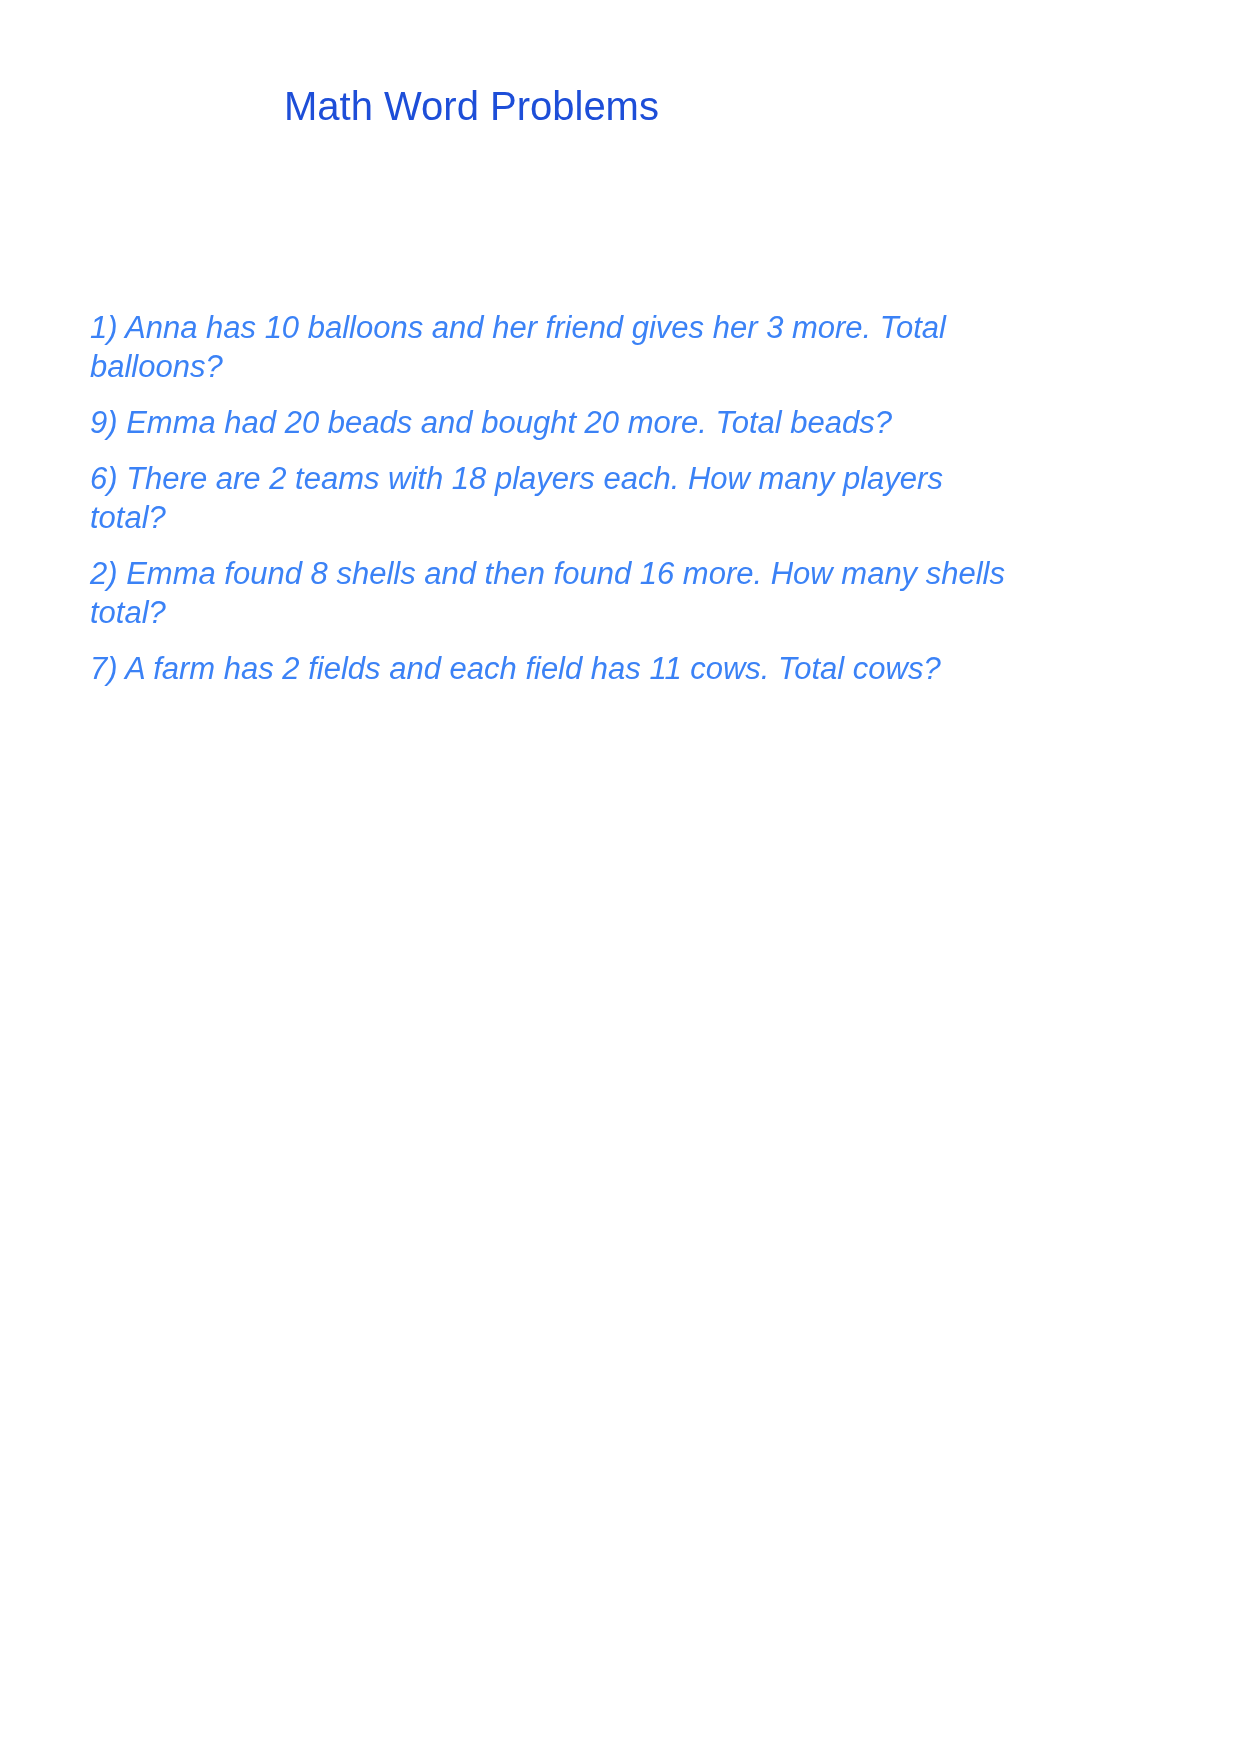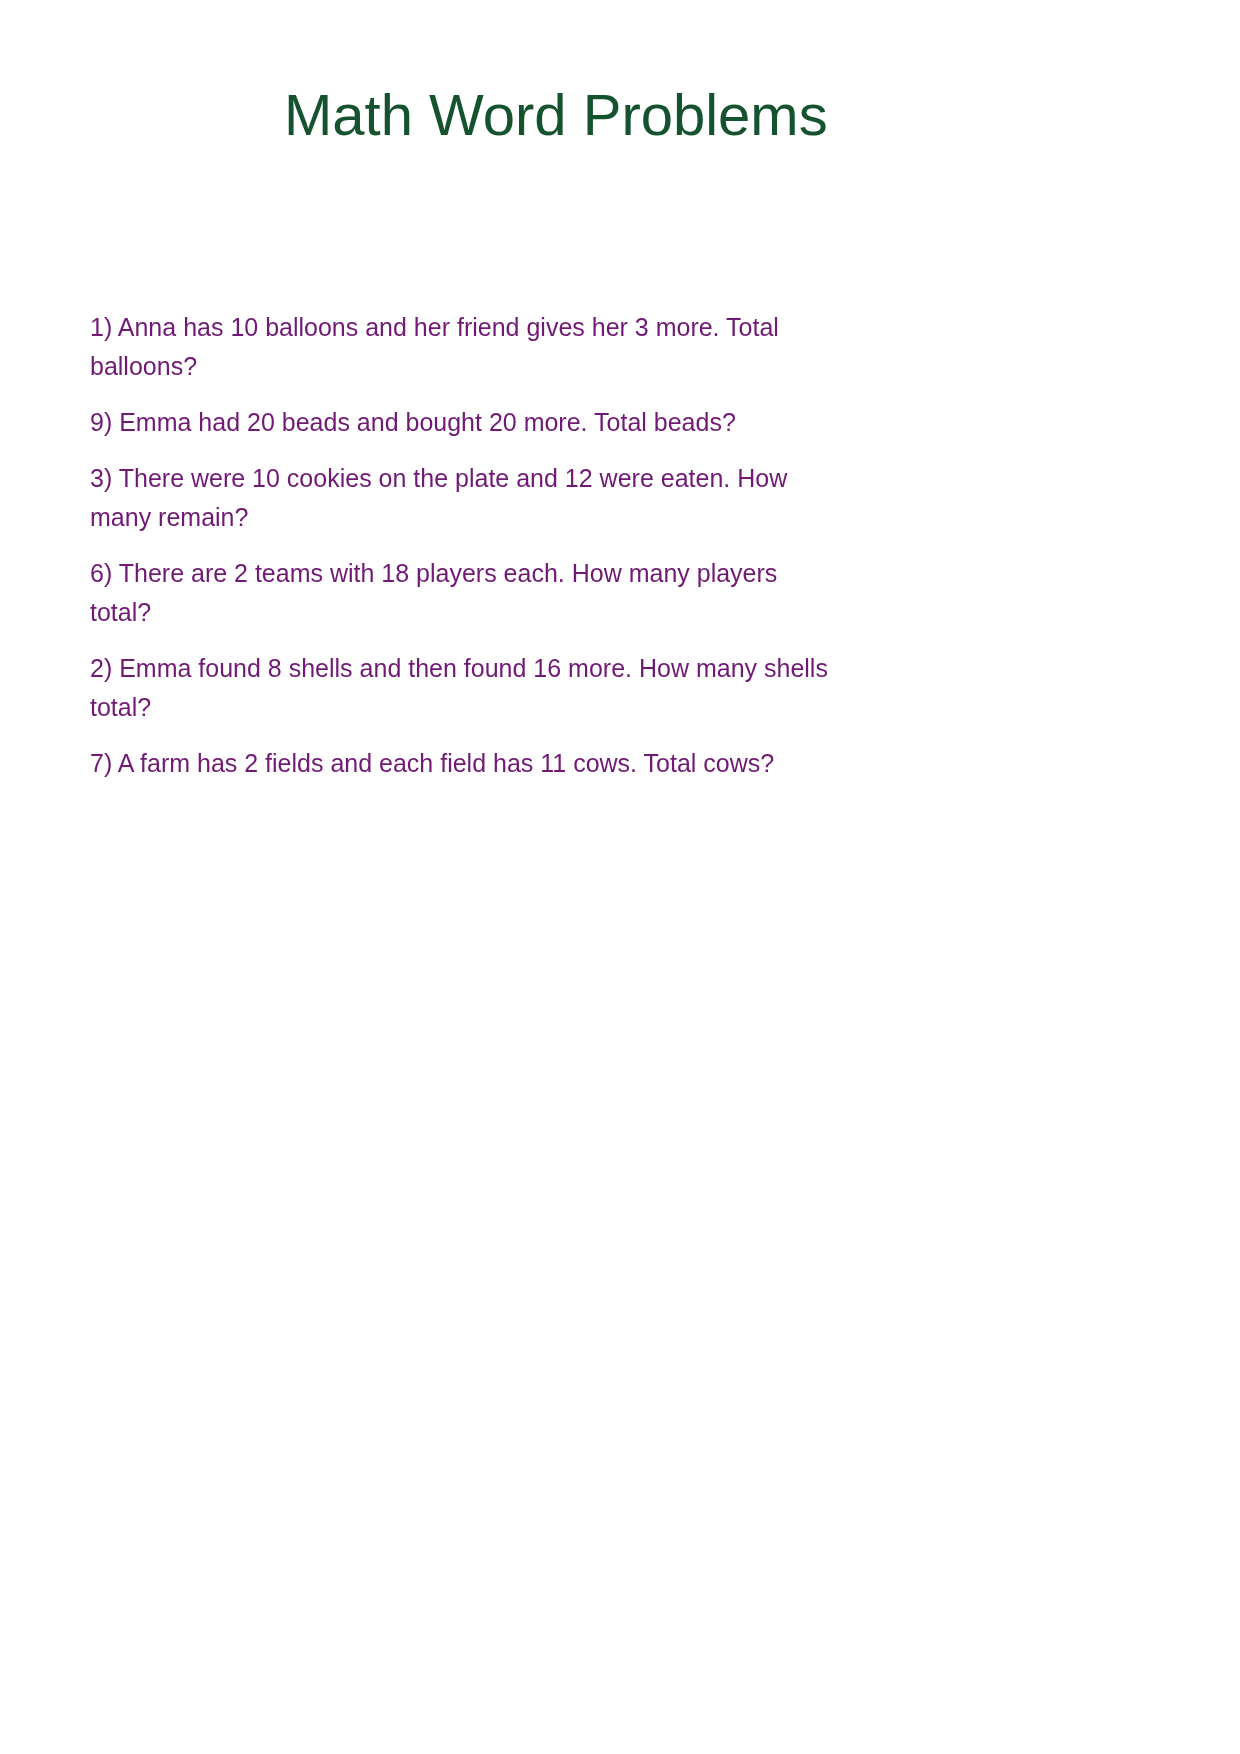--- a/index.html
+++ b/index.html
@@ -13,46 +13,47 @@
     height: 1754px;
     background: #ffffff;
     overflow: hidden;
     font-family: "Liberation Sans", "DejaVu Sans", sans-serif;
     color: #111111;
   }
   .title {
     position: absolute;
     left: 284px;
     top: 86px;
-    font-size: 58px;
+    font-size: 40px;
     line-height: 1;
     letter-spacing: 0;
     white-space: nowrap;
-    color: #14532d;
+    color: #1d4ed8;
   }
   .watermark {
     position: absolute;
     left: 457px;
     top: 160px;
     font-size: 30px;
     line-height: 1.2;
     white-space: nowrap;
     color: #8f8f8f;
   }
   .problems {
     position: absolute;
     left: 90px;
     top: 308px;
     width: 1000px;
   }
   .problem {
-    font-size: 25px;
+    font-size: 31px;
     line-height: 39px;
     margin: 0 0 17px 0;
-    color: #701a75;
+    color: #3b82f6;
+    font-style: italic;
   }
   .problem-line {
     white-space: nowrap;
   }
 </style>
 </head>
 <body>
 
 <div class="page">
 
@@ -63,24 +64,20 @@
 
     <div class="problem">
       <div class="problem-line">1) Anna has 10 balloons and her friend gives her 3 more. Total</div>
       <div class="problem-line">balloons?</div>
     </div>
 
     <div class="problem">
       <div class="problem-line">9) Emma had 20 beads and bought 20 more. Total beads?</div>
     </div>
 
-    <div class="problem">
-      <div class="problem-line">3) There were 10 cookies on the plate and 12 were eaten. How</div>
-      <div class="problem-line">many remain?</div>
-    </div>
 
     <div class="problem">
       <div class="problem-line">6) There are 2 teams with 18 players each. How many players</div>
       <div class="problem-line">total?</div>
     </div>
 
 
     <div class="problem">
       <div class="problem-line">2) Emma found 8 shells and then found 16 more. How many shells</div>
       <div class="problem-line">total?</div>

